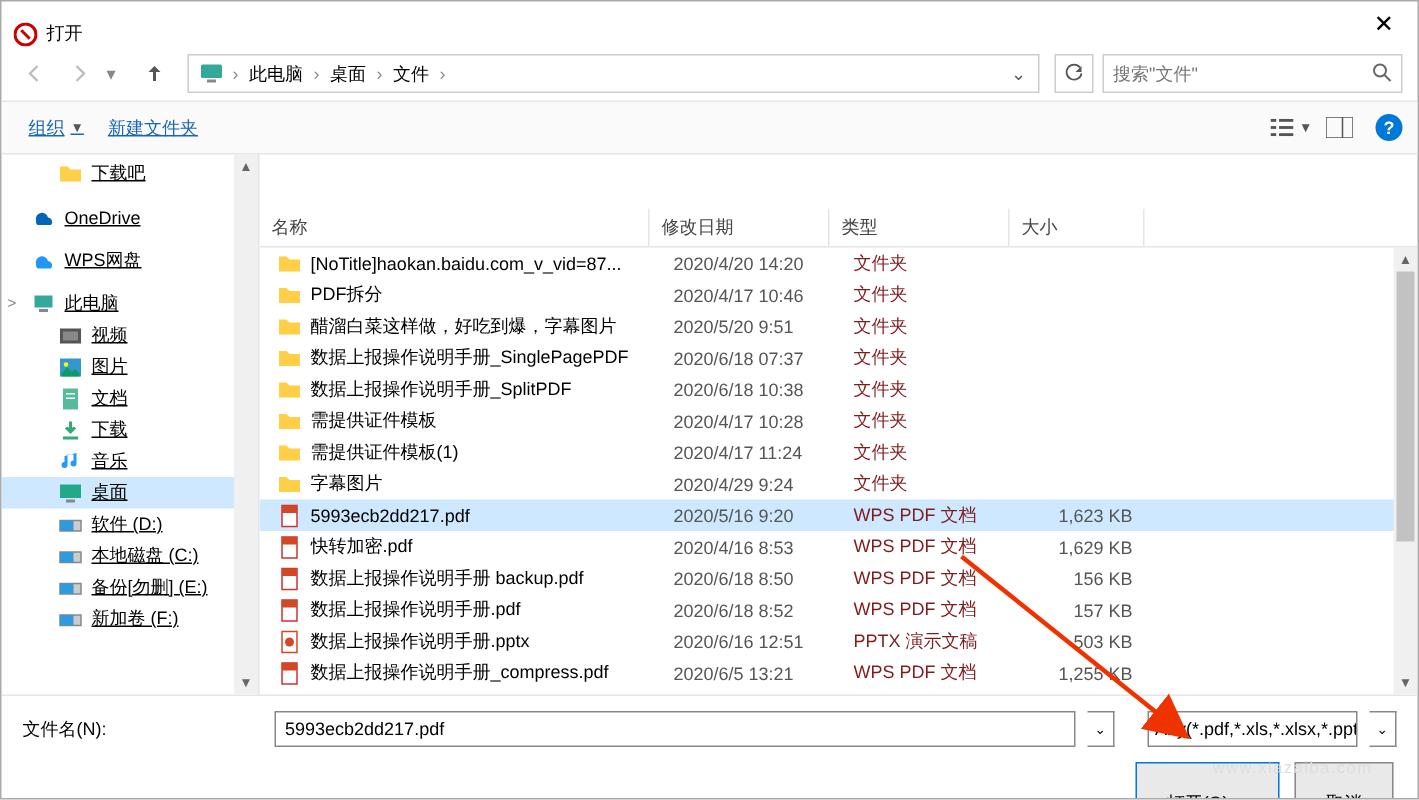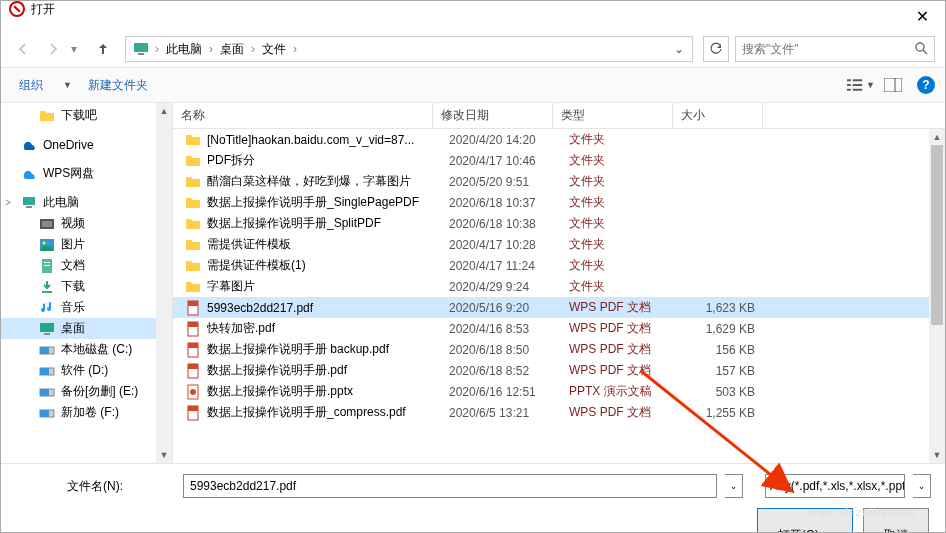--- a/index.html
+++ b/index.html
@@ -1,70 +1,70 @@
 <!DOCTYPE html>
 <html><head>
 <meta charset="utf-8">
 <style>
 * { box-sizing: border-box; margin: 0; padding: 0; font-family: "Microsoft YaHei", "Segoe UI", sans-serif; font-size: 12px; }
 body { background: #fff; width: 946px; height: 533px; border: 1px solid #aaa; position: relative; overflow: hidden; }
-.titlebar { display: flex; align-items: flex-start; height: 30px; padding: 0 0 0 8px; }
+.titlebar { display: flex; align-items: flex-end; height: 30px; padding: 0 0 0 8px; }
 .titlebar .app-icon { width: 16px; height: 16px; margin-right: 6px; }
 .titlebar .title { flex: 1; }
 .titlebar .close { width: 45px; height: 30px; display: flex; align-items: center; justify-content: center; font-size: 16px; }
 .navbar { display: flex; align-items: center; height: 36px; padding: 0 10px; gap: 6px; }
 .nav-btn { width: 24px; height: 24px; display: flex; align-items: center; justify-content: center; color: #888; border-radius: 2px; }
 .nav-btn.enabled { color: #333; }
 .nav-dd { width: 14px; color: #888; }
 .breadcrumb { flex: 1; display: flex; align-items: center; height: 26px; border: 1px solid #ccc; background: #fff; padding: 0 2px; margin: 0 4px; }
 .breadcrumb .pc-icon { width: 18px; height: 18px; margin: 0 4px; }
 .crumb { padding: 0 6px; height: 24px; display: flex; align-items: center; }
 .crumb-sep { color: #888; padding: 0 1px; }
 .bc-dd { margin-left: auto; padding: 0 6px; color: #555; }
 .refresh { width: 26px; height: 26px; border: 1px solid #ccc; display: flex; align-items: center; justify-content: center; }
 .searchbox { width: 200px; height: 26px; border: 1px solid #ccc; display: flex; align-items: center; padding: 0 6px; color: #888; }
 .searchbox input { border: none; outline: none; flex: 1; color: #888; }
 .searchbox .sicon { color: #6a6a6a; }
 .toolbar { display: flex; align-items: center; height: 36px; border-top: 1px solid #e5e5e5; border-bottom: 1px solid #e5e5e5; padding: 0 10px; background: #fafafa; }
-.toolbar .tb-btn { padding: 4px 8px; color: #1a66b3; display: flex; align-items: center; gap: 20px; }
+.toolbar .tb-btn { padding: 4px 8px; color: #1a66b3; display: flex; align-items: center; gap: 4px; text-decoration: underline; }
 .toolbar .tb-dd { font-size: 9px; color: #555; }
 .toolbar .spacer { flex: 1; }
 .toolbar .view-btn { width: 28px; height: 24px; display: flex; align-items: center; justify-content: center; color: #555; margin: 0 2px; }
 .toolbar .help { width: 18px; height: 18px; border-radius: 50%; background: #0078d7; color: #fff; display: flex; align-items: center; justify-content: center; font-weight: bold; margin-left: 8px; }
 .main { display: flex; height: 360px; }
-.sidebar { width: 172px; border-right: 1px solid #e5e5e5; overflow: hidden; padding-top: 2px; position: relative; }
+.sidebar { width: 172px; border-right: 1px solid #e5e5e5; overflow: hidden; padding-top: 2px; position: relative; text-decoration: underline; }
 .side-item { display: flex; align-items: center; height: 21px; padding-left: 20px; gap: 6px; white-space: nowrap; }
 .side-item.indent { padding-left: 38px; }
 .side-item.selected { background: #cde8ff; }
 .side-item .tree-arrow { position: absolute; left: 4px; color: #888; font-size: 10px; }
 .si-icon { width: 16px; height: 16px; flex-shrink: 0; }
 .side-scroll { position: absolute; right: 0; top: 0; bottom: 0; width: 16px; background: #f0f0f0; display: flex; flex-direction: column; align-items: center; }
 .side-scroll .sbtn { height: 16px; width: 100%; display: flex; align-items: center; justify-content: center; color: #666; font-size: 9px; }
-.filelist { flex: 1; display: flex; flex-direction: column; overflow: hidden; }
+.filelist { flex: 1; display: flex; flex-direction: column; overflow: hidden; margin-top: 36px; }
 .fl-header { display: flex; height: 26px; border-bottom: 1px solid #e5e5e5; align-items: center; color: #444; }
 .fl-header .col { padding: 0 8px; border-right: 1px solid #e5e5e5; height: 100%; display: flex; align-items: center; }
 .col-name { width: 260px; }
 .col-date { width: 120px; }
 .col-type { width: 120px; }
 .col-size { width: 90px; justify-content: flex-start; }
 .fl-body { flex: 1; overflow: hidden; position: relative; }
 .fl-row { display: flex; height: 21px; align-items: center; padding-left: 12px; }
 .fl-row.selected { background: #cde8ff; }
 .fl-row .ficon { width: 16px; height: 16px; margin-right: 6px; flex-shrink: 0; }
 .fl-row .fname { width: 234px; white-space: nowrap; overflow: hidden; text-overflow: ellipsis; }
 .fl-row .fdate { width: 120px; padding-left: 8px; color: #555; }
 .fl-row .ftype { width: 120px; padding-left: 8px; color: #7f1d1d; }
 .fl-row .fsize { width: 82px; text-align: right; color: #555; padding-right: 8px; }
 .fl-scroll { position: absolute; right: 0; top: 0; bottom: 0; width: 16px; background: #f0f0f0; display: flex; flex-direction: column; }
 .fl-scroll .sbtn { height: 16px; display: flex; align-items: center; justify-content: center; color: #666; font-size: 9px; }
 .fl-scroll .thumb { background: #c2c2c2; flex: 0 0 180px; margin: 0 2px; }
 .fl-scroll .track { flex: 1; }
 .bottombar { padding: 10px 14px; display: flex; flex-direction: column; gap: 10px; border-top: 1px solid #e5e5e5; }
 .filerow { display: flex; align-items: center; gap: 8px; }
-.filerow .lbl { width: 160px; text-align: center; }
+.filerow .lbl { width: 160px; text-align: left; }
 .filerow input { flex: 1; height: 24px; border: 1px solid #888; padding: 0 6px; outline: none; }
 .filerow .combo-dd { width: 18px; height: 24px; border: 1px solid #888; border-left: none; display: flex; align-items: center; justify-content: center; font-size: 9px; }
 .filerow .filter { width: 140px; height: 24px; border: 1px solid #888; display: flex; align-items: center; padding: 0 4px; white-space: nowrap; overflow: hidden; }
 .filerow .filter-dd { width: 18px; height: 24px; border: 1px solid #888; border-left: none; display: flex; align-items: center; justify-content: center; font-size: 9px; }
 .btnrow { display: flex; justify-content: flex-end; gap: 10px; padding-right: 2px; }
 .btnrow button { height: 24px; padding: 18px 20px; border: 1px solid #888; background: #e9e9e9; cursor: pointer; }
 .btnrow button.primary { border: 1px solid #0078d7; }
 .btnrow .dd { font-size: 9px; margin-left: 4px; }
 .arrow-annot { position: absolute; pointer-events: none; }
 .watermark { position: absolute; right: 30px; bottom: 14px; color: #ddd; font-size: 11px; pointer-events: none; letter-spacing: 1px; }
@@ -228,28 +228,28 @@
           <rect x="1" y="2" width="14" height="9" fill="#2a8"></rect>
           <rect x="5" y="12" width="6" height="2" fill="#888"></rect>
         </svg>
         <span>桌面</span>
       </div>
       <div class="side-item indent">
         <svg class="si-icon" viewBox="0 0 16 16">
           <rect x="1" y="5" width="14" height="7" fill="#ccc" stroke="#888"></rect>
           <rect x="1" y="5" width="9" height="7" fill="#39d"></rect>
         </svg>
-        <span>本地磁盘 (C:)</span>
+        <span>软件 (D:)</span>
       </div>
       <div class="side-item indent">
         <svg class="si-icon" viewBox="0 0 16 16">
           <rect x="1" y="5" width="14" height="7" fill="#ccc" stroke="#888"></rect>
           <rect x="1" y="5" width="9" height="7" fill="#39d"></rect>
         </svg>
-        <span>软件 (D:)</span>
+        <span>本地磁盘 (C:)</span>
       </div>
       <div class="side-item indent">
         <svg class="si-icon" viewBox="0 0 16 16">
           <rect x="1" y="5" width="14" height="7" fill="#ccc" stroke="#888"></rect>
           <rect x="1" y="5" width="9" height="7" fill="#39d"></rect>
         </svg>
         <span>备份[勿删] (E:)</span>
       </div>
       <div class="side-item indent">
         <svg class="si-icon" viewBox="0 0 16 16">
@@ -297,21 +297,21 @@
           <span class="fname">醋溜白菜这样做，好吃到爆，字幕图片</span>
           <span class="fdate">2020/5/20 9:51</span>
           <span class="ftype">文件夹</span>
           <span class="fsize"></span>
         </div>
         <div class="fl-row">
           <svg class="ficon" viewBox="0 0 16 16">
             <path class="ic-folder" d="M1 3h5l2 2h7v8H1z"></path>
           </svg>
           <span class="fname">数据上报操作说明手册_SinglePagePDF</span>
-          <span class="fdate">2020/6/18 10:37</span>
+          <span class="fdate">2020/6/18 07:37</span>
           <span class="ftype">文件夹</span>
           <span class="fsize"></span>
         </div>
         <div class="fl-row">
           <svg class="ficon" viewBox="0 0 16 16">
             <path class="ic-folder" d="M1 3h5l2 2h7v8H1z"></path>
           </svg>
           <span class="fname">数据上报操作说明手册_SplitPDF</span>
           <span class="fdate">2020/6/18 10:38</span>
           <span class="ftype">文件夹</span>

